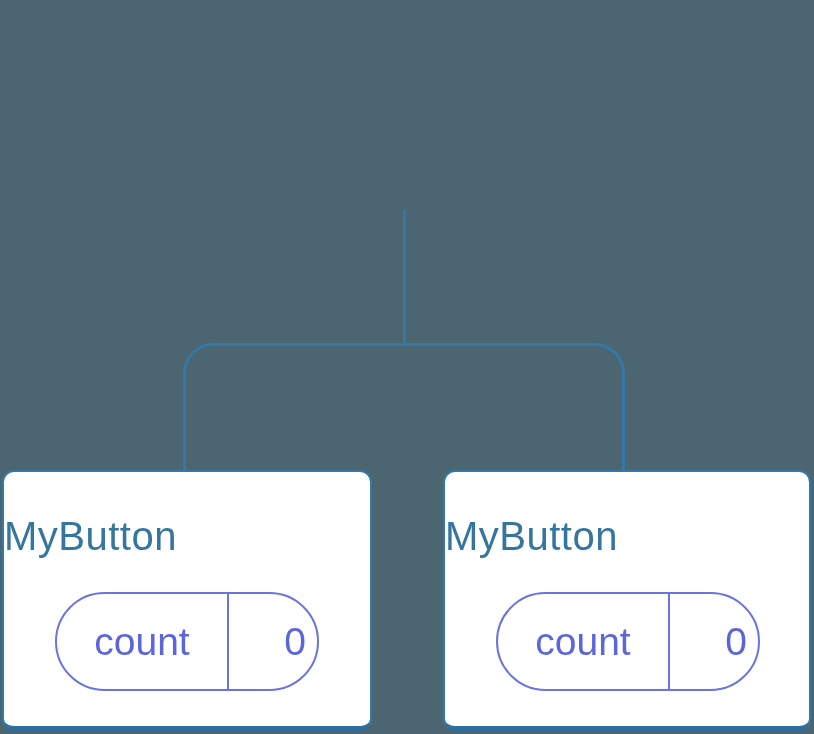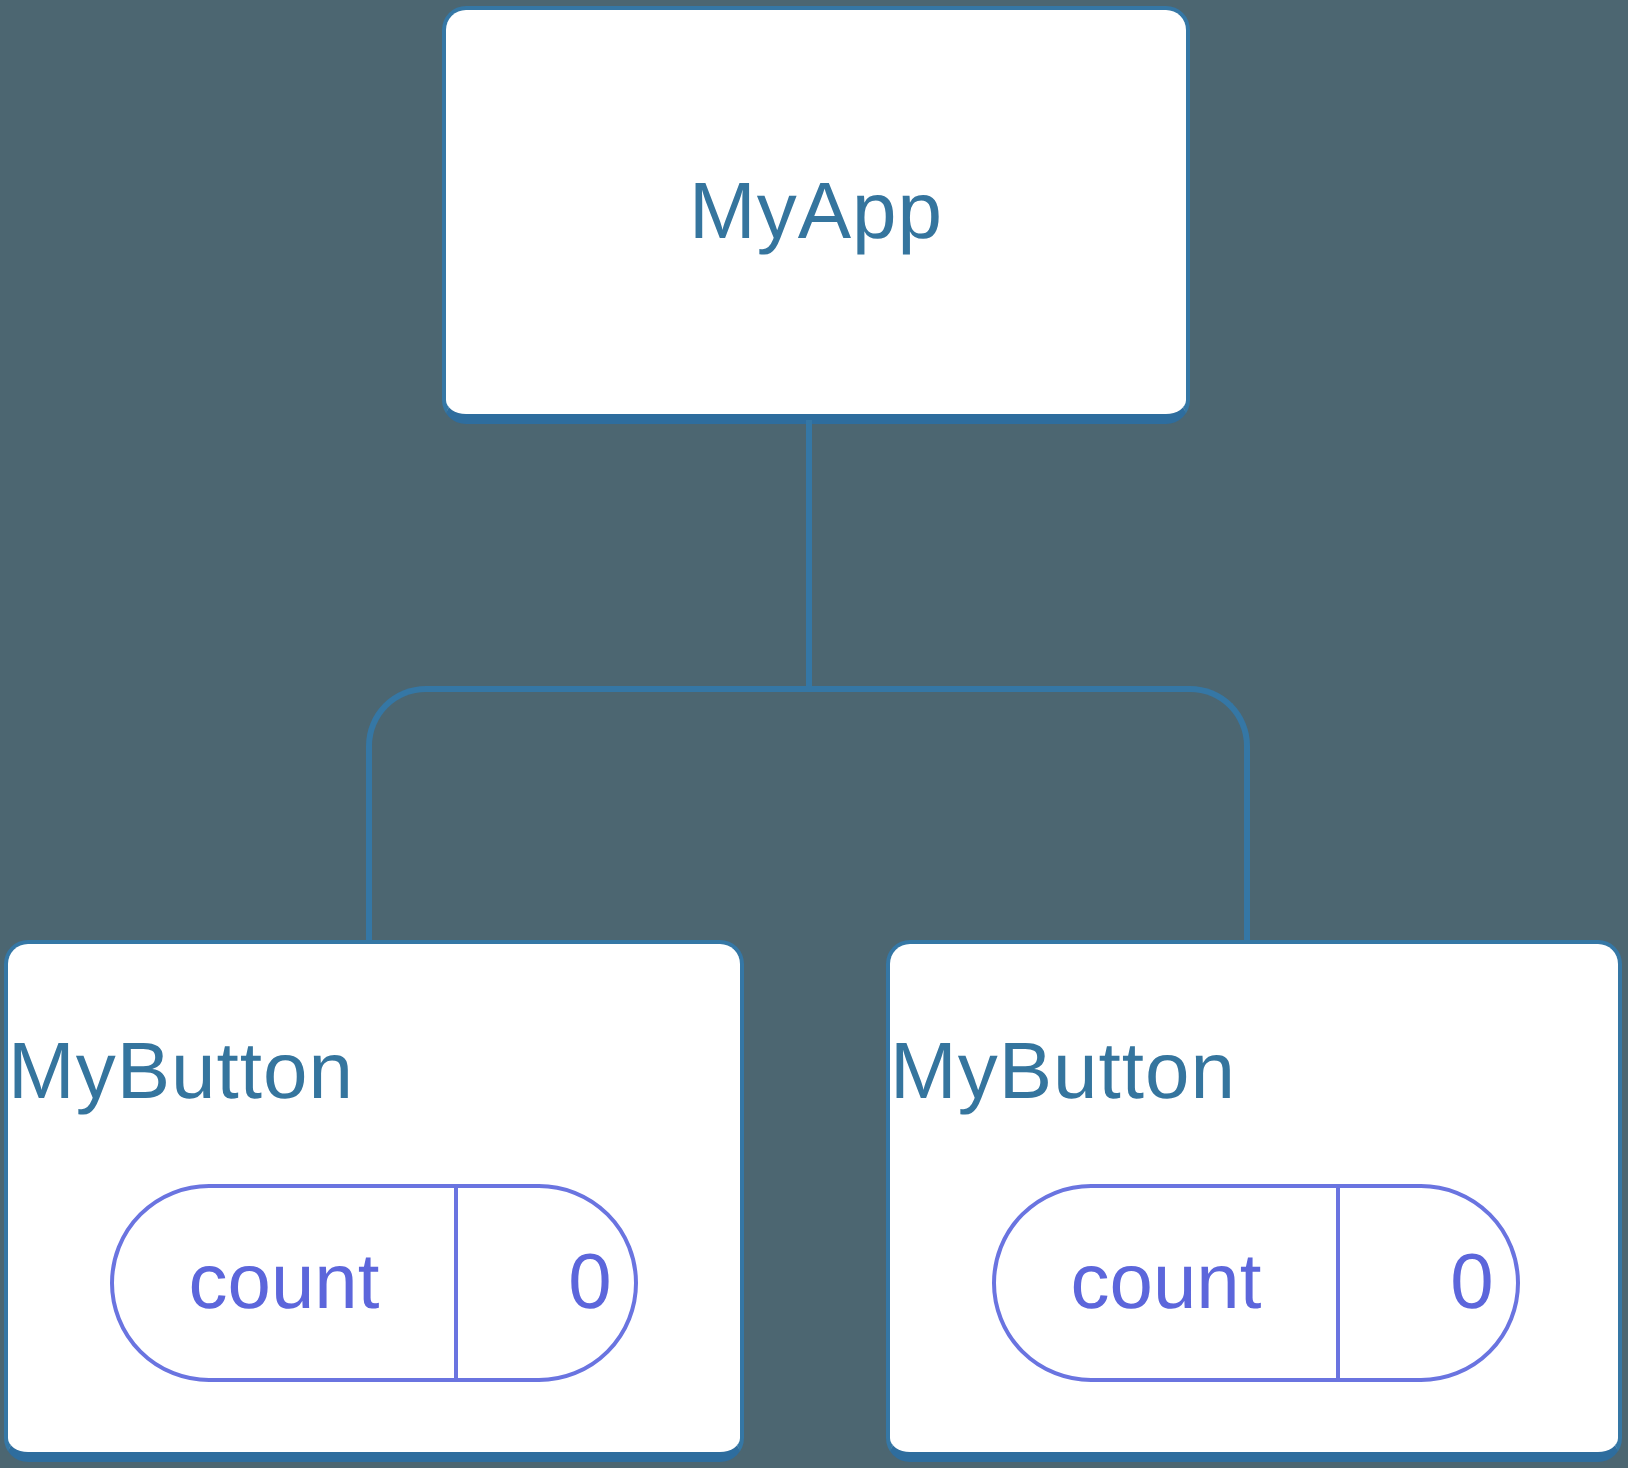--- a/index.html
+++ b/index.html
@@ -92,23 +92,20 @@
     color: #5C66DB;
     font-size: 39px;
     font-weight: 400;
   }
 </style>
 </head>
 <body>
 
 <div class="canvas">
 
-  <div class="node node-root">
-    <div class="node-title">MyApp</div>
-  </div>
 
   <div class="stem"></div>
   <div class="bracket"></div>
 
   <div class="node node-child-left">
     <div class="node-title child-title">MyButton</div>
     <div class="pill">
       <div class="pill-key">count</div>
       <div class="pill-value">0</div>
     </div>

